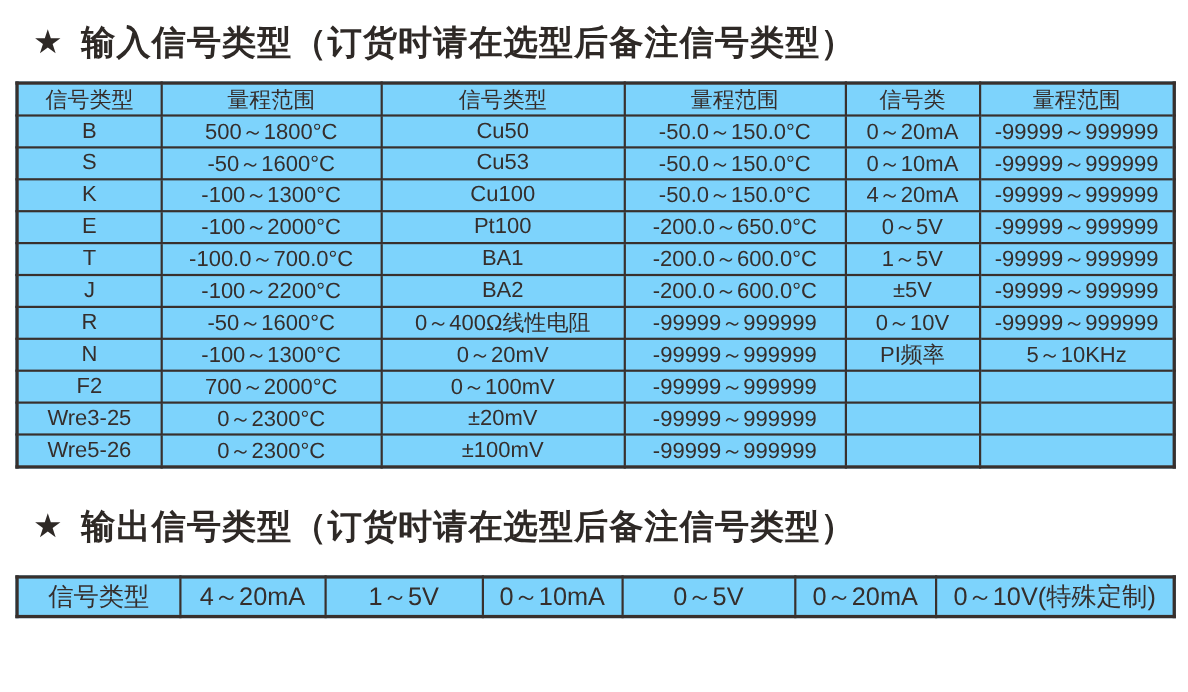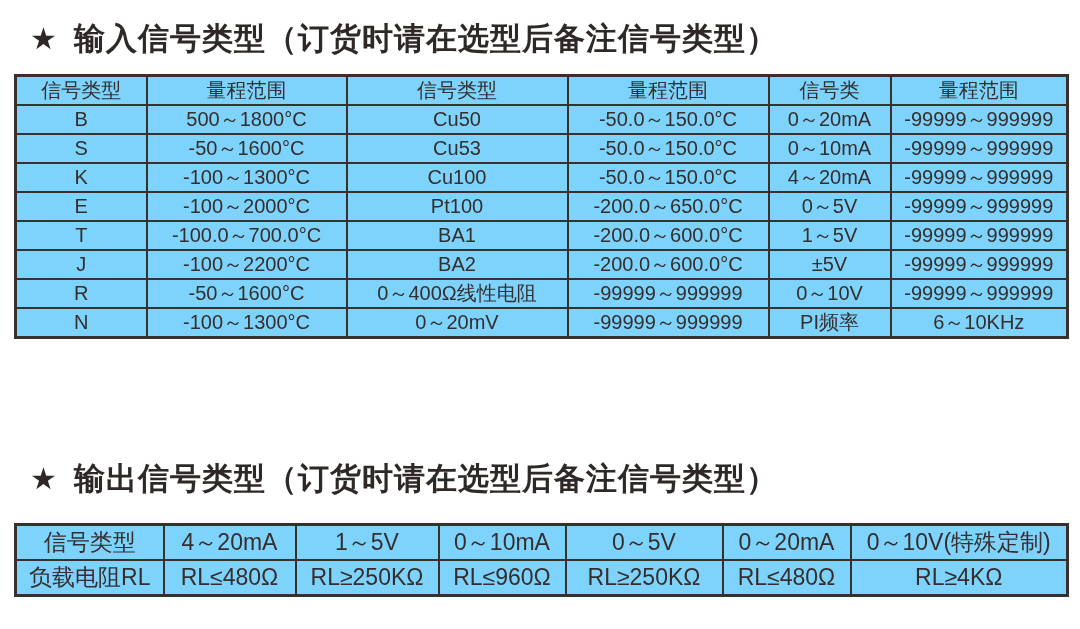--- a/index.html
+++ b/index.html
@@ -147,21 +147,45 @@
         <td>-99999～999999</td>
         <td>0～10V</td>
         <td>-99999～999999</td>
       </tr>
       <tr>
         <td>N</td>
         <td>-100～1300°C</td>
         <td>0～20mV</td>
         <td>-99999～999999</td>
         <td>PI频率</td>
-        <td>6～10KHz</td>
+        <td>5～10KHz</td>
+      </tr>
+      <tr>
+        <td>F2</td>
+        <td>700～2000°C</td>
+        <td>0～100mV</td>
+        <td>-99999～999999</td>
+        <td></td>
+        <td></td>
+      </tr>
+      <tr>
+        <td>Wre3-25</td>
+        <td>0～2300°C</td>
+        <td>±20mV</td>
+        <td>-99999～999999</td>
+        <td></td>
+        <td></td>
+      </tr>
+      <tr>
+        <td>Wre5-26</td>
+        <td>0～2300°C</td>
+        <td>±100mV</td>
+        <td>-99999～999999</td>
+        <td></td>
+        <td></td>
       </tr>
     </tbody>
   </table>
 
 <div class="section-title" id="title-output">
   <span class="star">★</span>
   <span>输出信号类型（订货时请在选型后备注信号类型）</span>
 </div>
 
 <table class="sig-table" id="output-table">
@@ -177,23 +201,14 @@
 <tbody>
       <tr>
         <td>信号类型</td>
         <td>4～20mA</td>
         <td>1～5V</td>
         <td>0～10mA</td>
         <td>0～5V</td>
         <td>0～20mA</td>
         <td>0～10V(特殊定制)</td>
       </tr>
-      <tr>
-        <td>负载电阻RL</td>
-        <td>RL≤480Ω</td>
-        <td>RL≥250KΩ</td>
-        <td>RL≤960Ω</td>
-        <td>RL≥250KΩ</td>
-        <td>RL≤480Ω</td>
-        <td>RL≥4KΩ</td>
-      </tr>
     </tbody>
   </table>
 
 </body></html>

